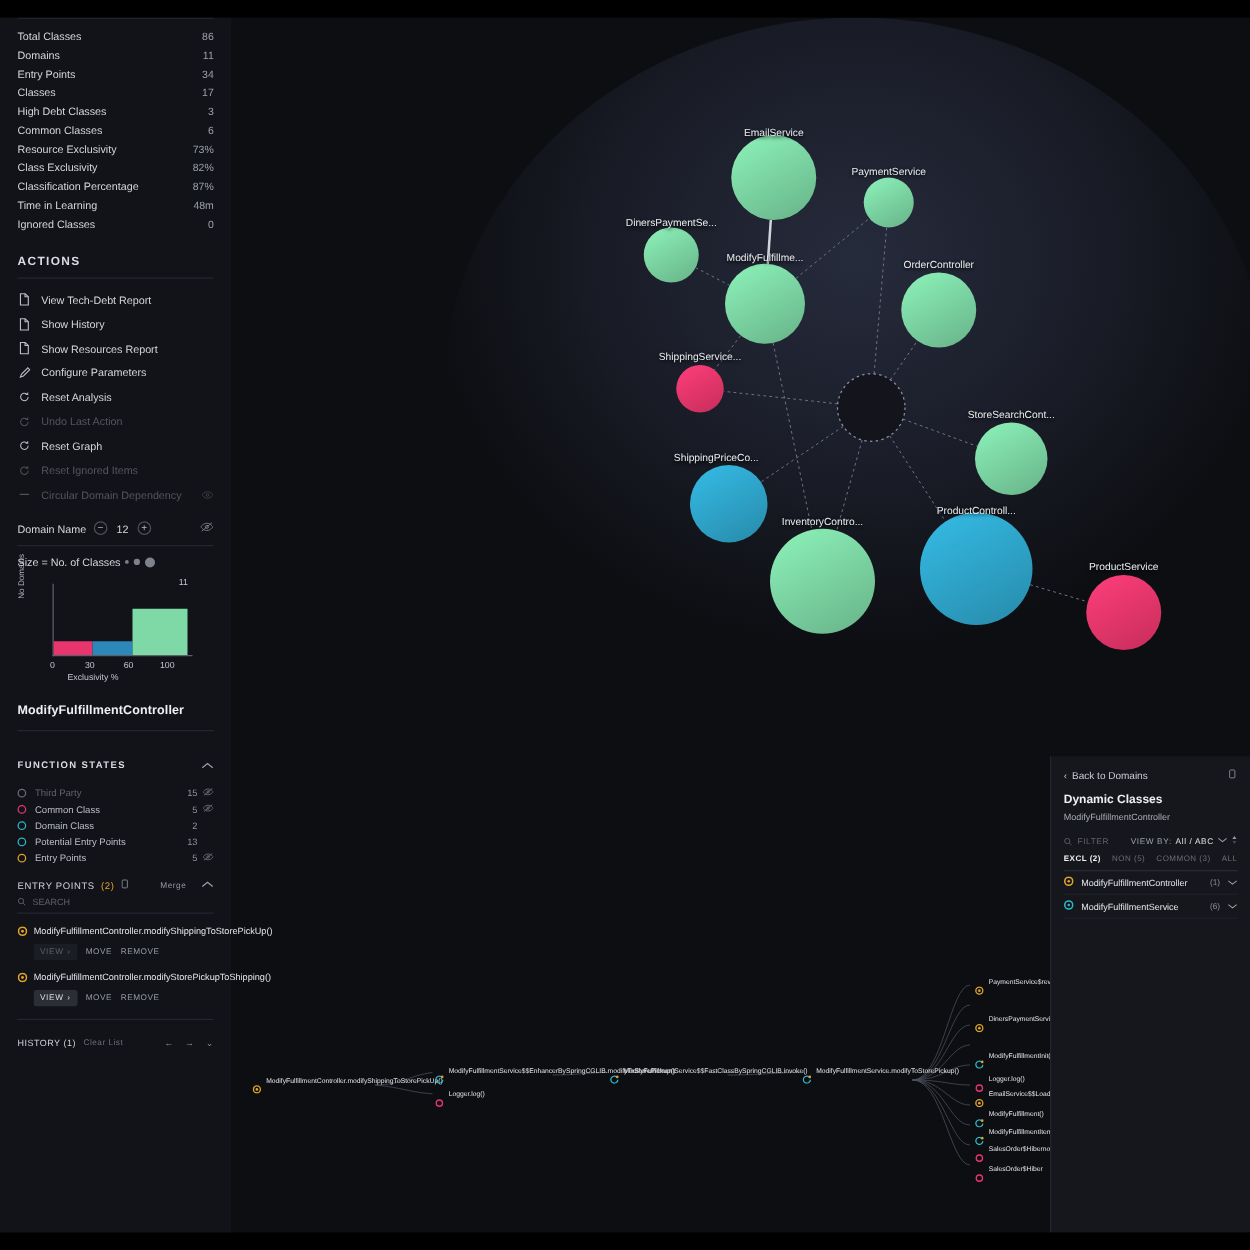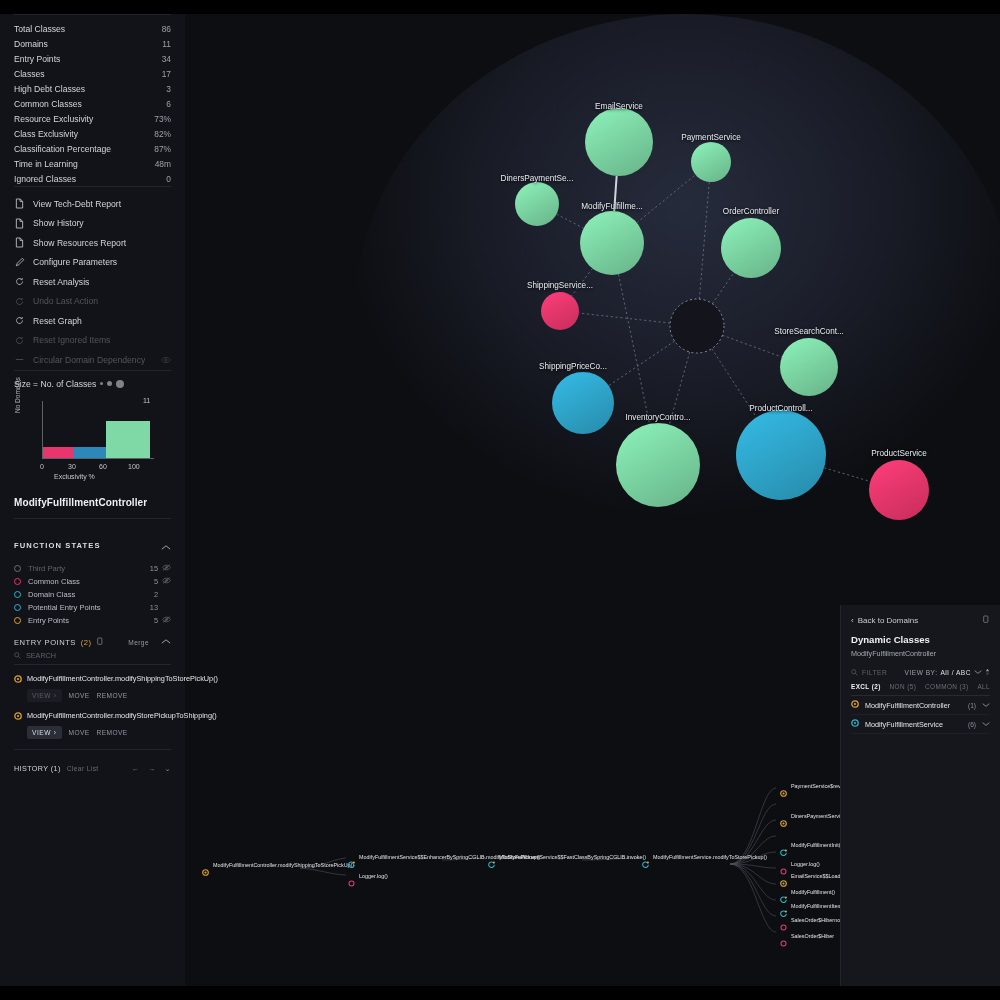--- a/index.html
+++ b/index.html
@@ -347,20 +347,23 @@
         <div class="stat-row">
           <span class="stat-label">Time in Learning</span>
           <span class="stat-val">48m</span>
         </div>
         <div class="stat-row">
           <span class="stat-label">Ignored Classes</span>
           <span class="stat-val">0</span>
         </div>
       </div>
 
+    <div class="sec-head">
+      <div class="sec-title">ACTIONS</div>
+    </div>
     <div class="divider"></div>
 
     <div class="actions" id="actions">
         <div class="act-row">
           <span class="act-ico">
             <svg width="9" height="11" viewBox="0 0 10 12">
               <path d="M1.5 1h4.2L8.5 3.6V11H1.5z" fill="none" stroke="#b9bec7" stroke-width="1"></path>
               <path d="M5.6 1v2.7h2.8" fill="none" stroke="#b9bec7" stroke-width="1"></path>
             </svg>
           </span>
@@ -437,20 +440,33 @@
           <span>Circular Domain Dependency</span>
           <span class="act-extra">
             <svg width="10" height="8" viewBox="0 0 16 12">
               <path d="M1 6s2.6-4.2 7-4.2S15 6 15 6s-2.6 4.2-7 4.2S1 6 1 6z" fill="none" stroke="#41454d" stroke-width="1.1"></path>
               <circle cx="8" cy="6" r="1.7" fill="none" stroke="#41454d" stroke-width="1.1"></circle>
             </svg>
           </span>
         </div>
       </div>
 
+    <div class="domain-row">
+      <span>Domain Name</span>
+      <span class="circ-btn">−</span>
+      <span class="domain-num">12</span>
+      <span class="circ-btn">+</span>
+      <span class="eye-off">
+        <svg width="11" height="9" viewBox="0 0 16 12">
+            <path d="M1 6s2.6-4.2 7-4.2S15 6 15 6s-2.6 4.2-7 4.2S1 6 1 6z" fill="none" stroke="#767b85" stroke-width="1.1"></path>
+            <circle cx="8" cy="6" r="1.8" fill="none" stroke="#767b85" stroke-width="1.1"></circle>
+            <line x1="2" y1="11" x2="14" y2="1" stroke="#767b85" stroke-width="1.1"></line>
+          </svg>
+      </span>
+    </div>
 
     <div class="divider"></div>
 
     <div class="legend-sz">
       <span>Size = No. of Classes</span>
       <span class="dot" style="width:3px;height:3px;"></span>
       <span class="dot" style="width:5px;height:5px;"></span>
       <span class="dot" style="width:8px;height:8px;"></span>
     </div>
 

